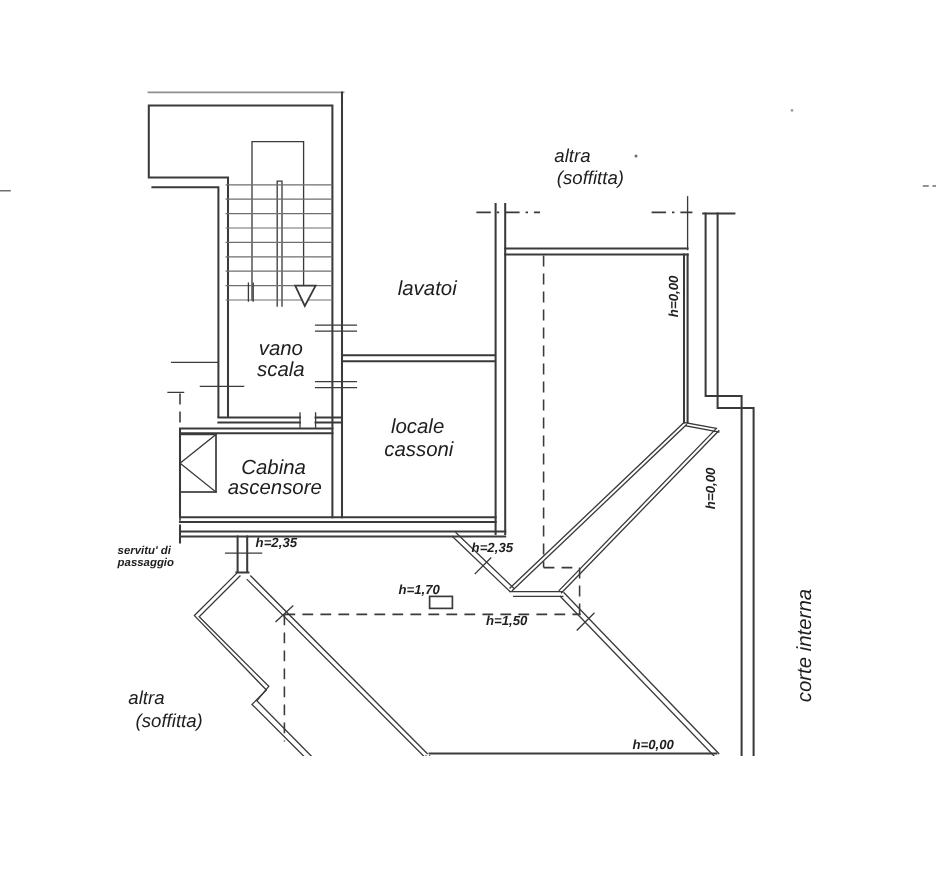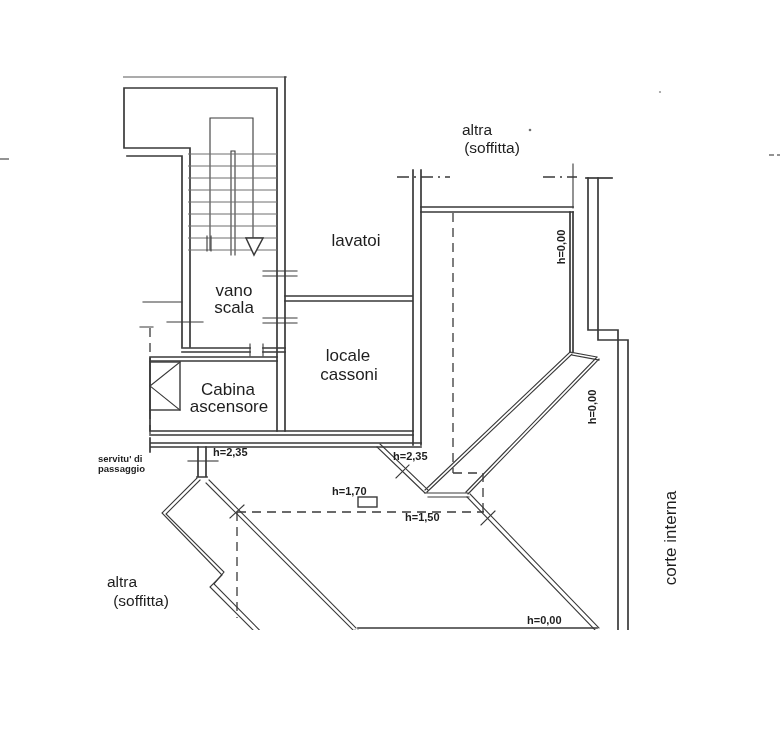--- a/index.html
+++ b/index.html
@@ -1,17 +1,17 @@
 <!DOCTYPE html>
 <html style="--ink: #3a3a3a; --paper: #ffffff;"><head>
 <meta charset="utf-8">
 <style>
   :root { --ink:#3a3a3a; --paper:#ffffff; }
   html,body { margin:0; padding:0; background:#fff; }
-  .stage { position:relative; width:780px; height:630px; background:var(--paper); overflow:hidden; }
+  .stage { position:relative; width:780px; height:630px; background:var(--paper); overflow:hidden;font-style:italic; }
   svg { display:block; }
   .ln    { stroke:var(--ink); fill:none; stroke-width:1.7; stroke-linecap:square; }
   .thin  { stroke-width:1.1; }
   .thick { stroke-width:2.6; }
   .gray  { stroke:#8f8f8f; stroke-width:1.4; }
   .tread { stroke:#6f6f6f; stroke-width:1; fill:none; }
   .dash    { stroke:var(--ink); fill:none; stroke-width:1.3; stroke-dasharray:9 6; }
   .dashdot { stroke:var(--ink); fill:none; stroke-width:1.3; stroke-dasharray:12 5 2 5; }
   .dots    { stroke:#8a8a8a; fill:none; stroke-width:1.4; stroke-dasharray:2 5; }
   .mark  { stroke:#707070; fill:none; stroke-width:1.3; }

